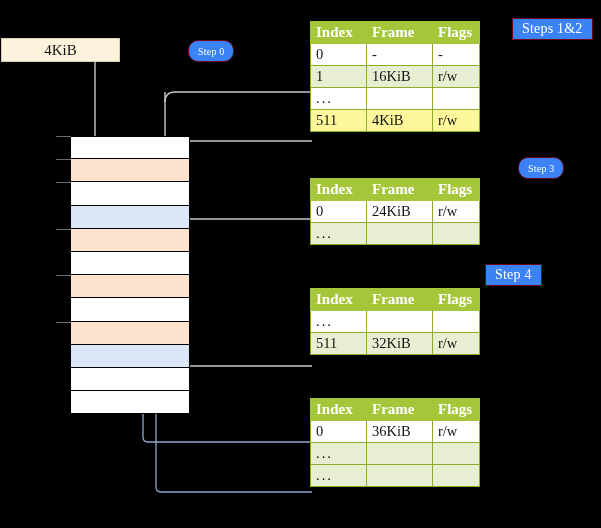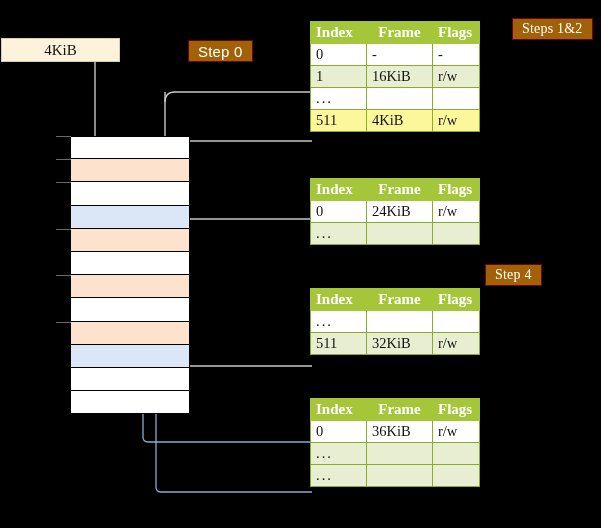--- a/index.html
+++ b/index.html
@@ -16,25 +16,25 @@
   .kib-box{
     position:absolute;left:1px;top:38px;width:119px;height:24px;
     background:#fdf3dc;border:1px solid #d8cfae;
     display:flex;align-items:center;justify-content:center;
     font-size:15px;color:#111;box-sizing:border-box;
   }
 
   
   .badge{
     position:absolute;height:22px;box-sizing:border-box;
-    background:#a16207;color:#fff;border:1px solid #6e0318;
+    background:#3b82f6;color:#fff;border:1px solid #6e0318;
     display:flex;align-items:center;justify-content:center;
     font-size:14px;letter-spacing:.2px;padding:0 9px;white-space:nowrap;
   }
-  .badge.sans{font-family:Liberation Sans, sans-serif;font-size:15px;}
+  .badge.sans{font-family:Liberation Serif, serif;font-size:10px;border-radius:10px;}
 
   
   #mem{position:absolute;left:70px;top:136px;width:120px;height:278px;}
   .mrow{
     position:absolute;left:0;width:120px;height:23.2px;
     box-sizing:border-box;border:1px solid #000;border-top-width:0;
     background:#fff;
   }
   .mrow.first{border-top-width:1px;}
   .mrow.orange{background:#fde3cd;}
@@ -52,21 +52,21 @@
     white-space:nowrap;
   }
   .ptable th{
     background:#a6c639;color:#ffffff;font-weight:bold;font-size:15px;
     border-color:#a6c639;
   }
   .ptable td.c0{width:56px;}
   .ptable td.c1{width:66px;}
   .ptable td.c2{width:47px;}
   .ptable th.c0{width:56px;}
-  .ptable th.c1{width:66px;text-align:center;}
+  .ptable th.c1{width:66px;}
   .ptable th.c2{width:47px;}
   tr.alt td{background:#e7eed2;}
   tr.plain td{background:#ffffff;}
   td.hl{background:#fbf79a !important;}
   .dots{letter-spacing:2px;}
 </style>
 </head>
 <body>
 
 <div id="stage">
@@ -101,20 +101,23 @@
 
   <div class="kib-box">
     <span>4KiB</span>
   </div>
 
   <div class="badge sans" style="left:188px;top:40px;">
       <span>Step 0</span>
     </div>
   <div class="badge" style="left:512px;top:18px;">
       <span>Steps 1&amp;2</span>
+    </div>
+  <div class="badge sans" style="left:518px;top:157px;">
+      <span>Step 3</span>
     </div>
   <div class="badge" style="left:485px;top:264px;">
       <span>Step 4</span>
     </div>
 
   <div id="mem">
       <div class="mrow first" style="top: 0px;"></div>
       <div class="mrow orange" style="top: 23.2px;"></div>
       <div class="mrow" style="top: 46.4px;"></div>
       <div class="mrow blue" style="top: 69.6px;"></div>

